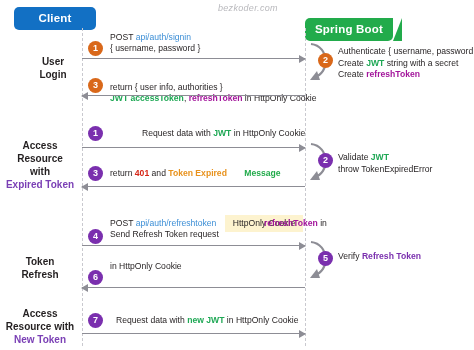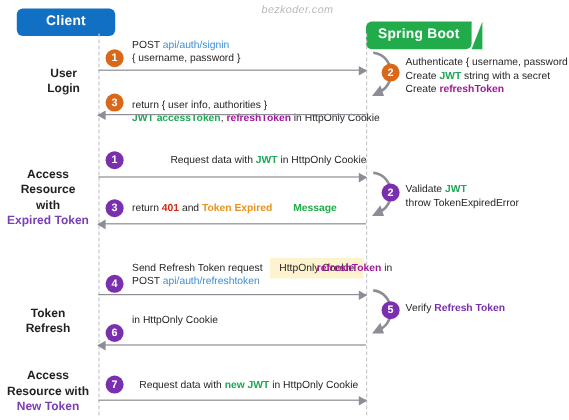--- a/index.html
+++ b/index.html
@@ -186,22 +186,22 @@
   </div>
   <div class="arrow to-left" style="left:82px;top:186px;width:223px;"></div>
 
   <div class="sec-label" style="top:255px;">
     <div>Token</div>
     <div>Refresh</div>
   </div>
 
   <div class="badge purple" style="left:88px;top:229px;">4</div>
   <div class="msg" style="left:110px;top:218px;">
+    <div><span class="bold">POST </span><span class="blue">api/auth/refreshtoken</span></div>
     <div>Send Refresh Token request</div>
-    <div><span class="bold">POST </span><span class="blue">api/auth/refreshtoken</span></div>
   </div>
   <div class="highlight" style="left:225px;top:215px;width:68px;">
     <div>
         <span class="msg"><span class="purple">refreshToken</span><span> in</span></span>
       </div>
     <div>HttpOnly Cookie</div>
   </div>
   <div class="arrow to-right" style="left:82px;top:245px;width:223px;"></div>
 
   <svg class="loop" style="left:308px;top:238px;" width="26" height="42" viewBox="0 0 26 42">

